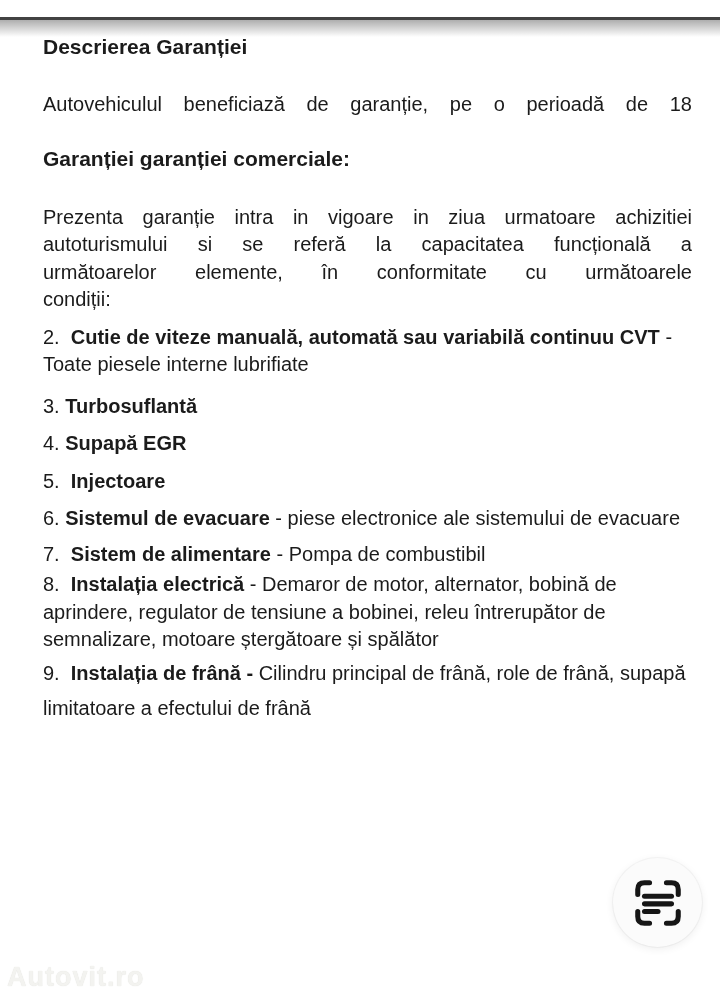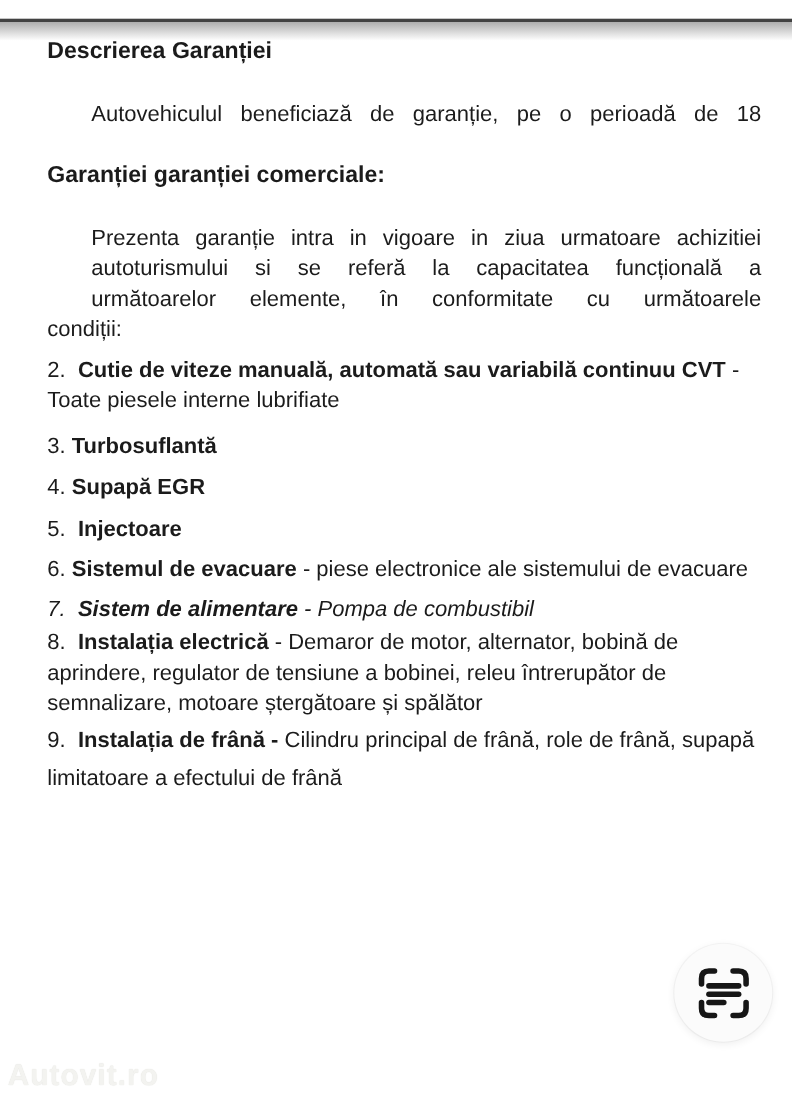--- a/index.html
+++ b/index.html
@@ -20,36 +20,36 @@
 
   .doc {
     position: absolute; inset: 0;
     padding: 33px 28px 0 43px;
     font-size: 20px; line-height: 27.5px;
     z-index: 1;
   }
   .doc h1, .doc h2 { font-size: 21px; line-height: 27.5px; font-weight: bold; }
 
   .para { text-align: left; }
-  .jl { display: block; text-align: justify; text-align-last: justify; text-justify: inter-word; margin-left: 40px; }
+  .jl { display: block; text-align: justify; text-align-last: justify; text-justify: inter-word; }
   .nl { display: block; text-align: left; }
 
   .intro    { margin-top: 30px; }
   .subtitle { margin-top: 27px; }
   .preamble { margin-top: 31px; }
 
   .item { white-space: pre-wrap; text-align: left; }
   .it0 { margin-top: 20px; }
   .it1 { margin-top: 10px; }
   .it2 { margin-top: 8px; }
   .it3 { margin-top: 14px; }
   .it4 { margin-top: 10px; }
   .it5 { margin-top: 10px; }
   .it6 { margin-top: 10px; }
-  .it7 { margin-top: 8px; font-style: italic; }
+  .it7 { margin-top: 8px; }
   .it8 { margin-top: 3px; }
   .it9 { margin-top: 6px; }
   .closing { margin-top: 8px; }
 
   .watermark {
     position: absolute; left: 7px; top: 962px;
     font-size: 27px; font-weight: bold; letter-spacing: 1px;
     color: #f3f3f0;
     text-shadow: 0 0 1px #dcdcd7;
     z-index: 6;

